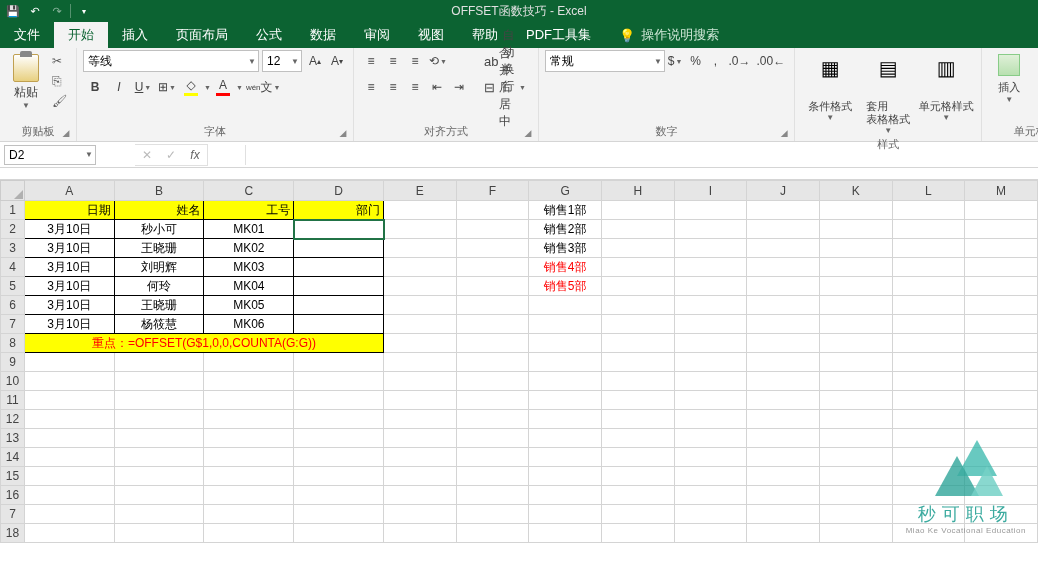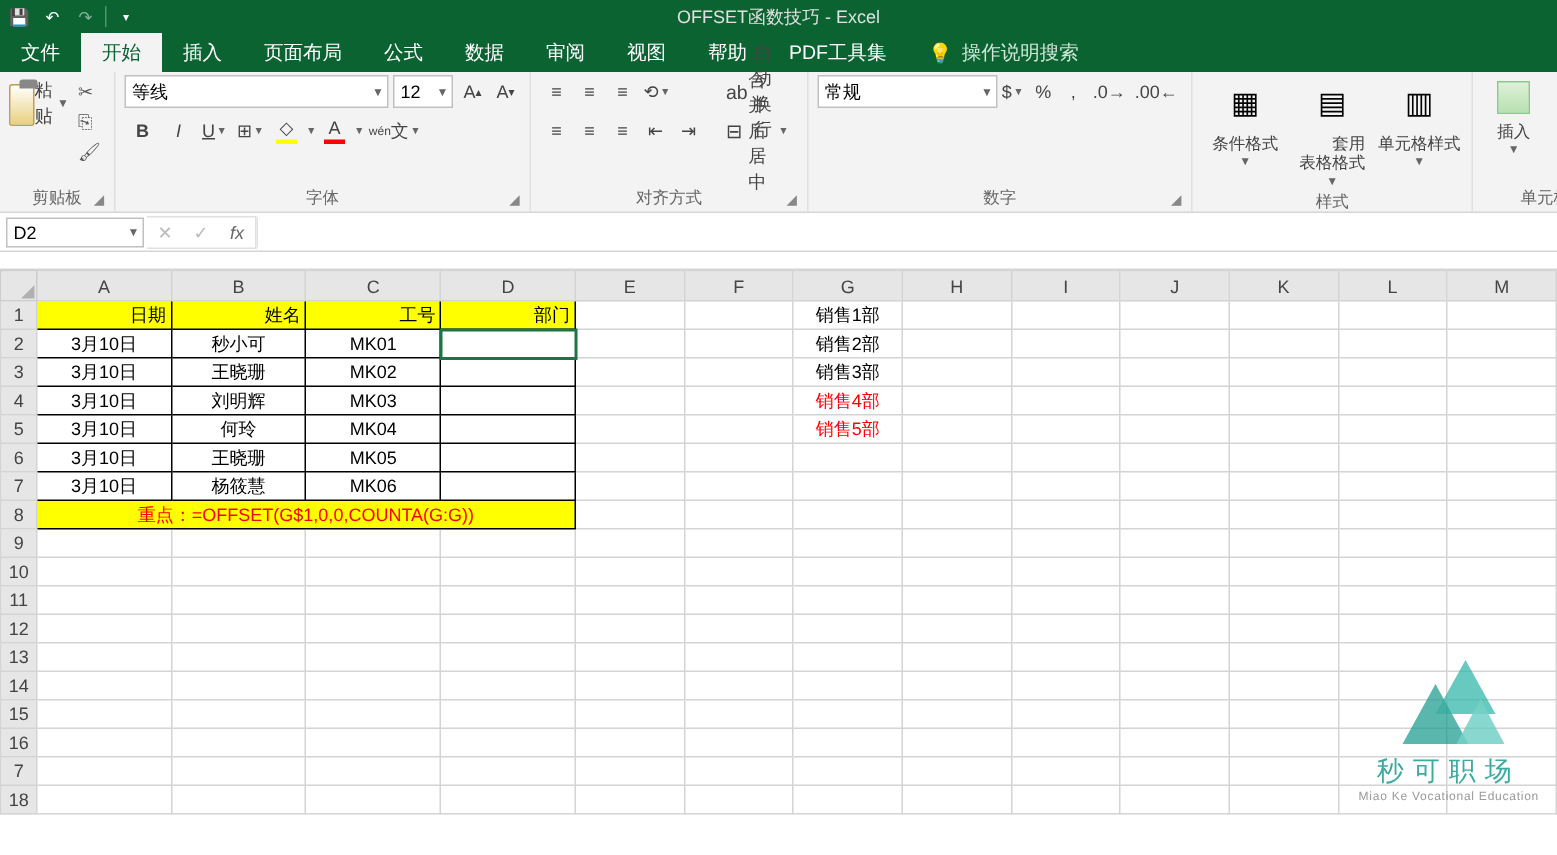--- a/index.html
+++ b/index.html
@@ -21,21 +21,21 @@
 .tell-icon { margin-right: 6px; font-size: 13px; }
 
 
 .ribbon { height: 94px; background: #f3f3f3; border-bottom: 1px solid #d5d5d5; display: flex; }
 .group { border-right: 1px solid #e0e0e0; padding: 2px 6px 0 6px; display: flex; flex-direction: column; position: relative; }
 .group-body { flex: 1; display: flex; align-items: flex-start; }
 .group-label { text-align: center; font-size: 11px; color: #666; padding: 2px 0; position: relative; }
 .group-label .launcher { position: absolute; right: -2px; bottom: 1px; width: 12px; height: 12px; font-size: 9px; color: #888; cursor: pointer; }
 
 
-.clip-paste { display: flex; flex-direction: row; align-items: center; width: 40px; }
+.clip-paste { display: flex; flex-direction: column; align-items: center; width: 40px; }
 .clip-paste .big-icon { width: 26px; height: 28px; background: linear-gradient(#fff,#e8d080); border: 1px solid #c0a050; border-radius: 2px; position: relative; margin-top: 4px; }
 .clip-paste .big-icon::before { content: ""; position: absolute; top: -4px; left: 6px; width: 12px; height: 6px; background: #888; border-radius: 2px 2px 0 0; }
 .clip-paste .label { font-size: 12px; color: #444; margin-top: 2px; }
 .clip-paste .arrow { font-size: 8px; color: #666; }
 .clip-small { display: flex; flex-direction: column; gap: 4px; padding: 4px 2px 0 6px; }
 .clip-small .sicon { width: 16px; height: 16px; font-size: 12px; color: #555; }
 
 
 .font-top { display: flex; gap: 3px; margin-bottom: 4px; }
 .font-select { height: 22px; border: 1px solid #c0c0c0; background: #fff; font-size: 12px; padding: 0 18px 0 4px; position: relative; display: flex; align-items: center; }
@@ -59,31 +59,31 @@
 .wrap-btn .icon { font-size: 13px; }
 
 
 .num-top { display: flex; margin-bottom: 4px; }
 .num-select { height: 22px; width: 120px; border: 1px solid #c0c0c0; background: #fff; font-size: 12px; padding: 0 4px; display: flex; align-items: center; position: relative; }
 .num-bot { display: flex; }
 
 
 .style-item { display: flex; flex-direction: column; align-items: center; width: 58px; padding-top: 4px; cursor: pointer; }
 .style-item .icon { width: 28px; height: 28px; display: flex; align-items: center; justify-content: center; font-size: 20px; }
-.style-item .label { font-size: 11px; color: #444; text-align: right; line-height: 1.2; margin-top: 8px; }
+.style-item .label { font-size: 11px; color: #444; text-align: left; line-height: 1.2; margin-top: 18px; }
 .style-item .arrow { font-size: 8px; color: #666; }
 
 
 .cell-item { display: flex; flex-direction: column; align-items: center; width: 42px; padding-top: 4px; cursor: pointer; }
 .cell-item .icon { width: 22px; height: 22px; }
 .cell-item .label { font-size: 11px; color: #444; margin-top: 4px; }
 .cell-item .arrow { font-size: 8px; color: #666; }
 
 
-.formula-bar { height: 26px; background: #fff; border-bottom: 1px solid #d5d5d5; display: flex; align-items: center; }
+.formula-bar { height: 26px; background: #fff; border-bottom: 1px solid #d5d5d5; display: flex; align-items: center; gap: 37px; }
 .name-box { width: 92px; height: 20px; border: 1px solid #c0c0c0; margin: 0 2px 0 4px; padding: 0 4px; font-size: 12px; display: flex; align-items: center; position: relative; background: #fff; }
 .fb-btns { display: flex; border: 1px solid #e0e0e0; border-left: none; }
 .fb-btn { width: 24px; height: 20px; display: flex; align-items: center; justify-content: center; color: #bbb; font-size: 12px; cursor: pointer; }
 .fb-fx { font-style: italic; color: #666; }
 .formula-input { flex: 1; height: 20px; border: none; border-left: 1px solid #e0e0e0; padding: 0 6px; font-size: 12px; outline: none; }
 
 
 .hspacer { height: 12px; background: #fff; border-bottom: 1px solid #d5d5d5; }
 
 

